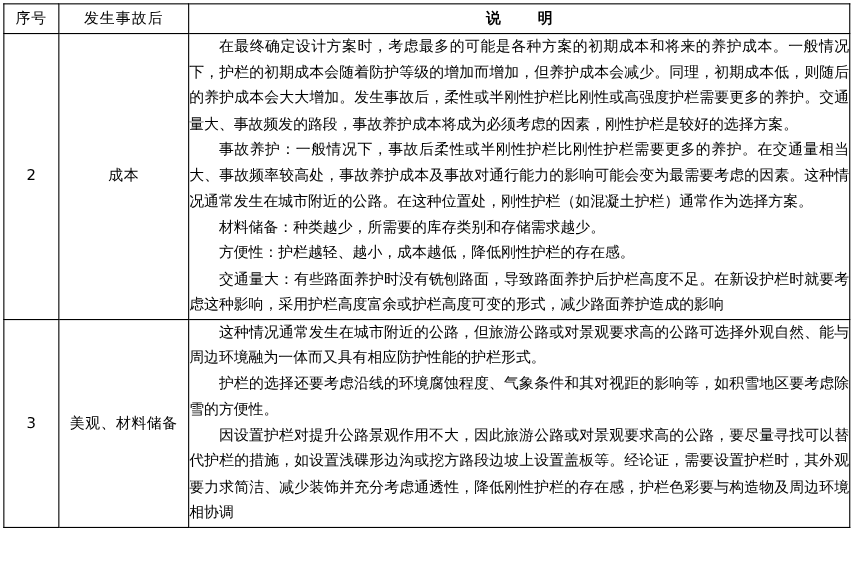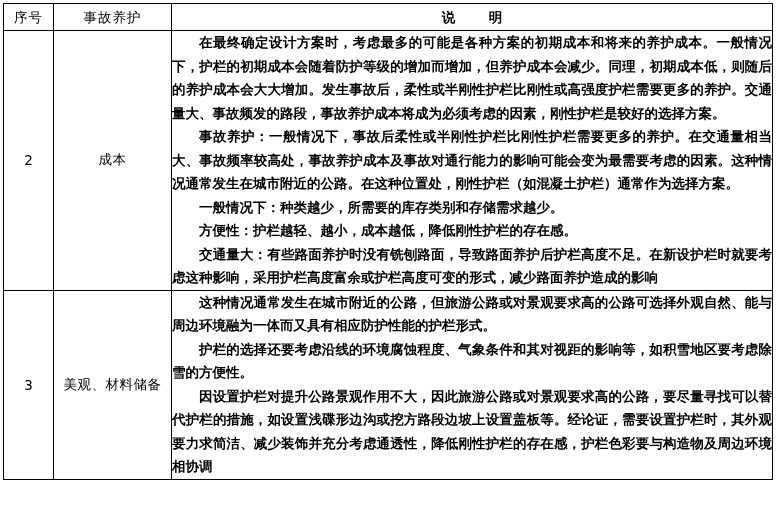--- a/index.html
+++ b/index.html
@@ -54,47 +54,46 @@
     font-size: 13.5px;
     line-height: 23.5px;
     padding: 3px 5px 4px 6px;
     text-align: justify;
     text-justify: inter-ideograph;
     vertical-align: top;
   }
   .cell-desc p {
     margin: 0;
     text-indent: 2em;
-    font-weight: bold;
   }
 </style>
 </head>
 <body>
 
 <table class="doc-table">
   <colgroup>
     <col class="col-no">
     <col class="col-factor">
     <col class="col-desc">
   </colgroup>
   <thead>
     <tr>
       <th class="head-cell">序号</th>
-      <th class="head-cell">事故养护</th>
+      <th class="head-cell">发生事故后</th>
       <th class="head-cell wide">说　明</th>
     </tr>
   </thead>
   <tbody>
     <tr>
       <td class="cell-no">2</td>
       <td class="cell-factor">成本</td>
       <td class="cell-desc">
         <p>在最终确定设计方案时，考虑最多的可能是各种方案的初期成本和将来的养护成本。一般情况下，护栏的初期成本会随着防护等级的增加而增加，但养护成本会减少。同理，初期成本低，则随后的养护成本会大大增加。发生事故后，柔性或半刚性护栏比刚性或高强度护栏需要更多的养护。交通量大、事故频发的路段，事故养护成本将成为必须考虑的因素，刚性护栏是较好的选择方案。</p>
         <p>事故养护：一般情况下，事故后柔性或半刚性护栏比刚性护栏需要更多的养护。在交通量相当大、事故频率较高处，事故养护成本及事故对通行能力的影响可能会变为最需要考虑的因素。这种情况通常发生在城市附近的公路。在这种位置处，刚性护栏（如混凝土护栏）通常作为选择方案。</p>
-        <p>一般情况下：种类越少，所需要的库存类别和存储需求越少。</p>
+        <p>材料储备：种类越少，所需要的库存类别和存储需求越少。</p>
         <p>方便性：护栏越轻、越小，成本越低，降低刚性护栏的存在感。</p>
         <p>交通量大：有些路面养护时没有铣刨路面，导致路面养护后护栏高度不足。在新设护栏时就要考虑这种影响，采用护栏高度富余或护栏高度可变的形式，减少路面养护造成的影响</p>
       </td>
     </tr>
     <tr>
       <td class="cell-no">3</td>
       <td class="cell-factor">美观、材料储备</td>
       <td class="cell-desc">
         <p>这种情况通常发生在城市附近的公路，但旅游公路或对景观要求高的公路可选择外观自然、能与周边环境融为一体而又具有相应防护性能的护栏形式。</p>
         <p>护栏的选择还要考虑沿线的环境腐蚀程度、气象条件和其对视距的影响等，如积雪地区要考虑除雪的方便性。</p>

